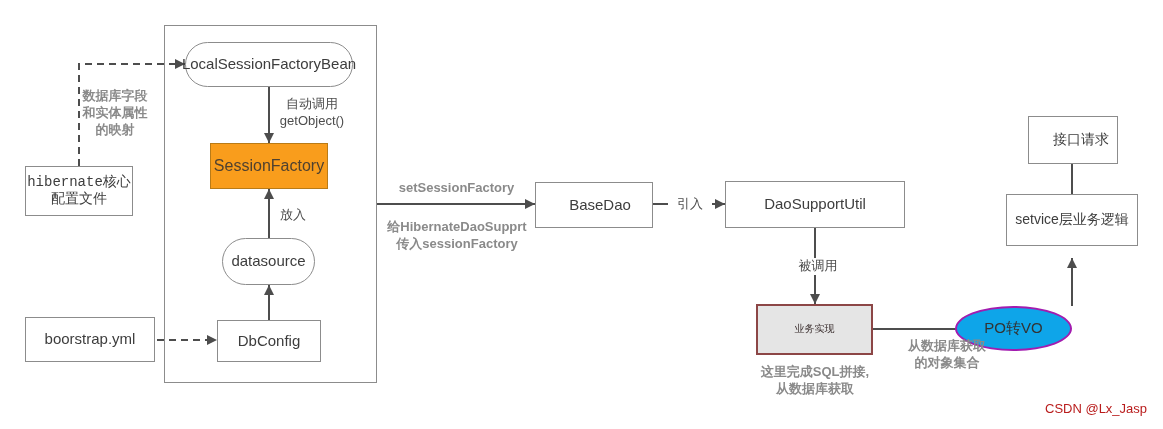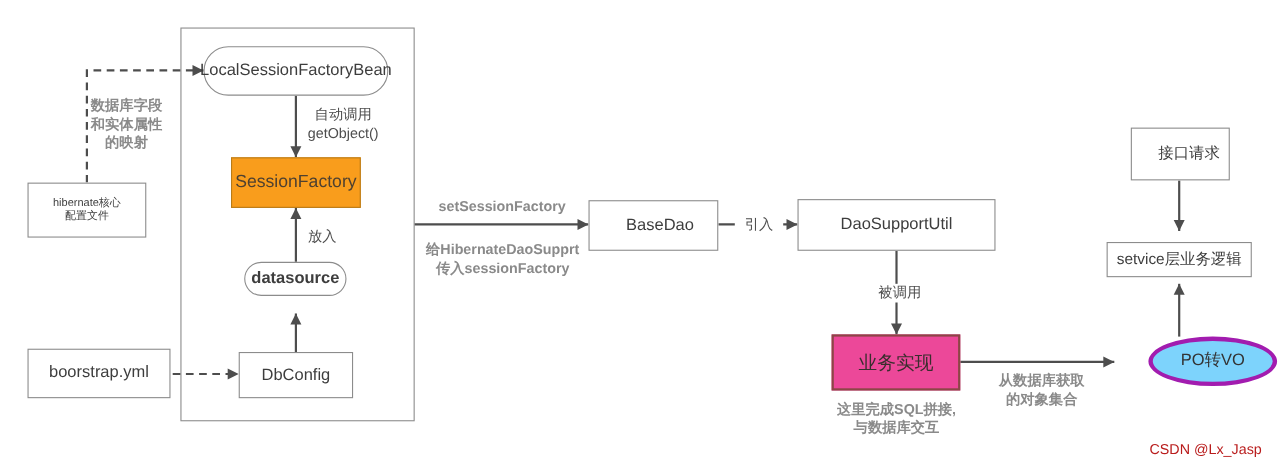--- a/index.html
+++ b/index.html
@@ -31,32 +31,32 @@
     border: 1px solid #8C8C8C;
     color: #3D3D3D;
     font-size: 15px;
     line-height: 1.25;
     z-index: 3;
     white-space: pre-line;
   }
   #node-lsfb   { left: 185px; top: 42px;  width: 168px; height: 45px; border-radius: 23px; }
   #node-sf     { left: 210px; top: 143px; width: 118px; height: 46px;
                  background: #F99D1C; border-color: #B97B17; color: #4F4130; font-size: 16px; }
-  #node-ds     { left: 222px; top: 238px; width: 93px;  height: 31px; border-radius: 24px; font-weight: bold; }
+  #node-ds     { left: 222px; top: 238px; width: 93px;  height: 47px; border-radius: 24px; }
   #node-dbc    { left: 217px; top: 320px; width: 104px; height: 42px; }
-  #node-hib    { left: 25px;  top: 166px; width: 108px; height: 50px; font-size: 10px; }
+  #node-hib    { left: 25px;  top: 166px; width: 108px; height: 50px; font-size: 14px; font-family: Liberation Mono, monospace; }
   #node-boot   { left: 25px;  top: 317px; width: 130px; height: 45px; }
   #node-basedao{ left: 535px; top: 182px; width: 118px; height: 46px; padding-left: 12px; }
   #node-dsu    { left: 725px; top: 181px; width: 180px; height: 47px; }
   #node-biz    { left: 756px; top: 304px; width: 117px; height: 51px;
-                 background: #ec4899; border: 2px solid #8C4646; color: #3A2E2E; font-size: 17px; }
-  #node-povo   { left: 1044px; top: 306px; width: 117px; height: 45px;
-                 border-radius: 50%; background: #7dd3fc; border: 4px solid #a21caf; color: #333333; }
+                 background: #e5e5e5; border: 2px solid #8C4646; color: #3A2E2E; font-size: 10px; }
+  #node-povo   { left: 955px; top: 306px; width: 117px; height: 45px;
+                 border-radius: 50%; background: #0ea5e9; border: 2px solid #a21caf; color: #333333; }
   #node-api    { left: 1028px; top: 116px; width: 90px;  height: 48px; font-size: 14px; padding-left: 16px; }
-  #node-svc    { left: 1006px; top: 220px; width: 132px; height: 32px; font-size: 14px; }
+  #node-svc    { left: 1006px; top: 194px; width: 132px; height: 52px; font-size: 14px; }
 
   .lbl {
     position: absolute;
     text-align: center;
     font-size: 13px;
     line-height: 1.3;
     z-index: 4;
     white-space: pre-line;
   }
   .lbl.note { color: #8A8A8A; font-weight: 700; }
@@ -140,16 +140,16 @@
 getObject()</div>
   <div class="lbl dark" id="lbl-putin">放入</div>
   <div class="lbl note" id="lbl-setsf">setSessionFactory</div>
   <div class="lbl note" id="lbl-passsf">给HibernateDaoSupprt
 传入sessionFactory</div>
   <div class="lbl dark online" id="lbl-import">引入</div>
   <div class="lbl dark online" id="lbl-becalled">被调用</div>
   <div class="lbl note" id="lbl-fetch">从数据库获取
 的对象集合</div>
   <div class="lbl note" id="lbl-sqlnote">这里完成SQL拼接,
-与数据库交互</div>
+从数据库获取</div>
 
   <div class="watermark">CSDN @Lx_Jasp</div>
 </div>
 
 </body></html>

